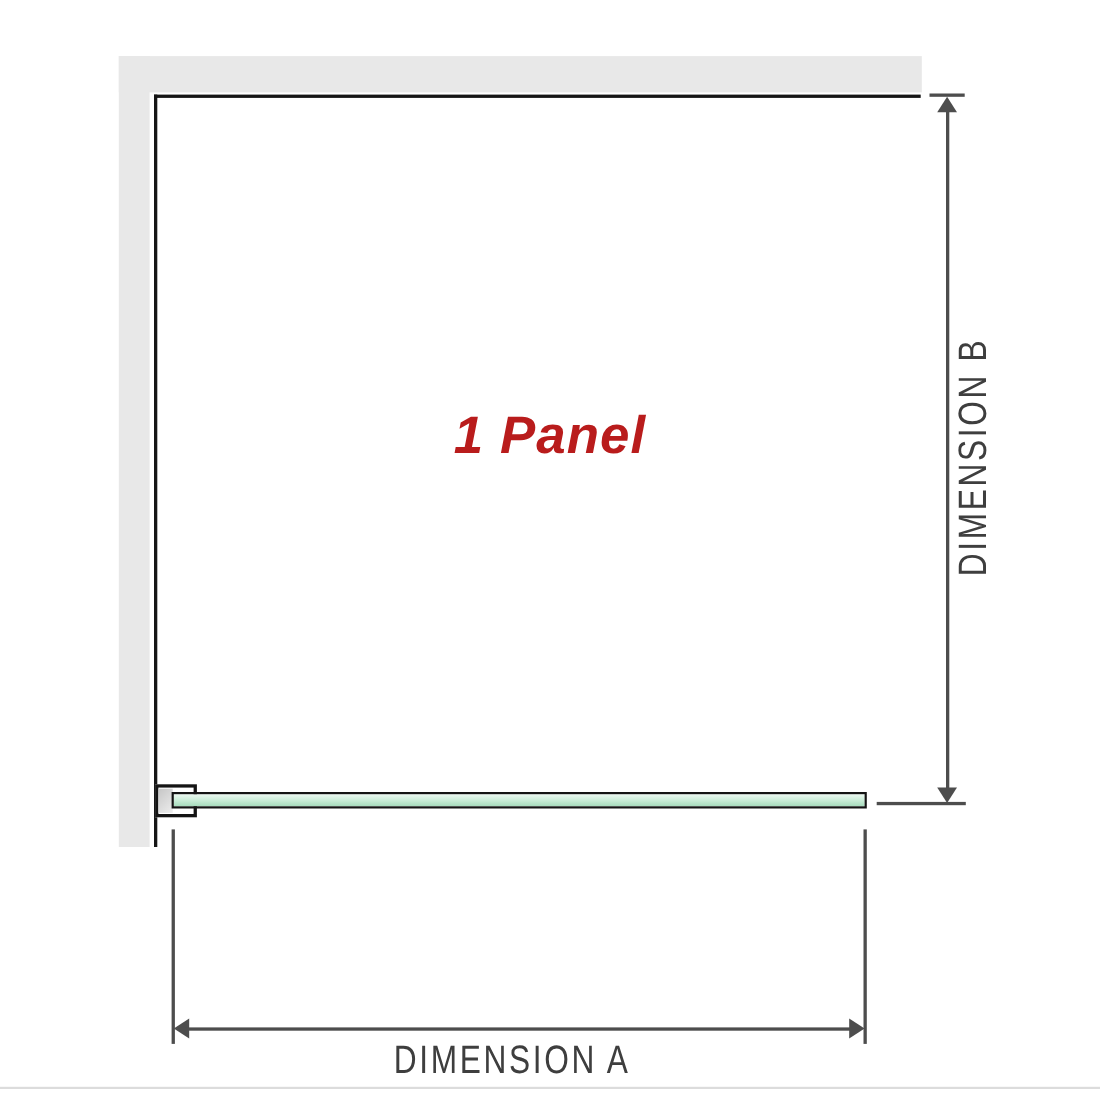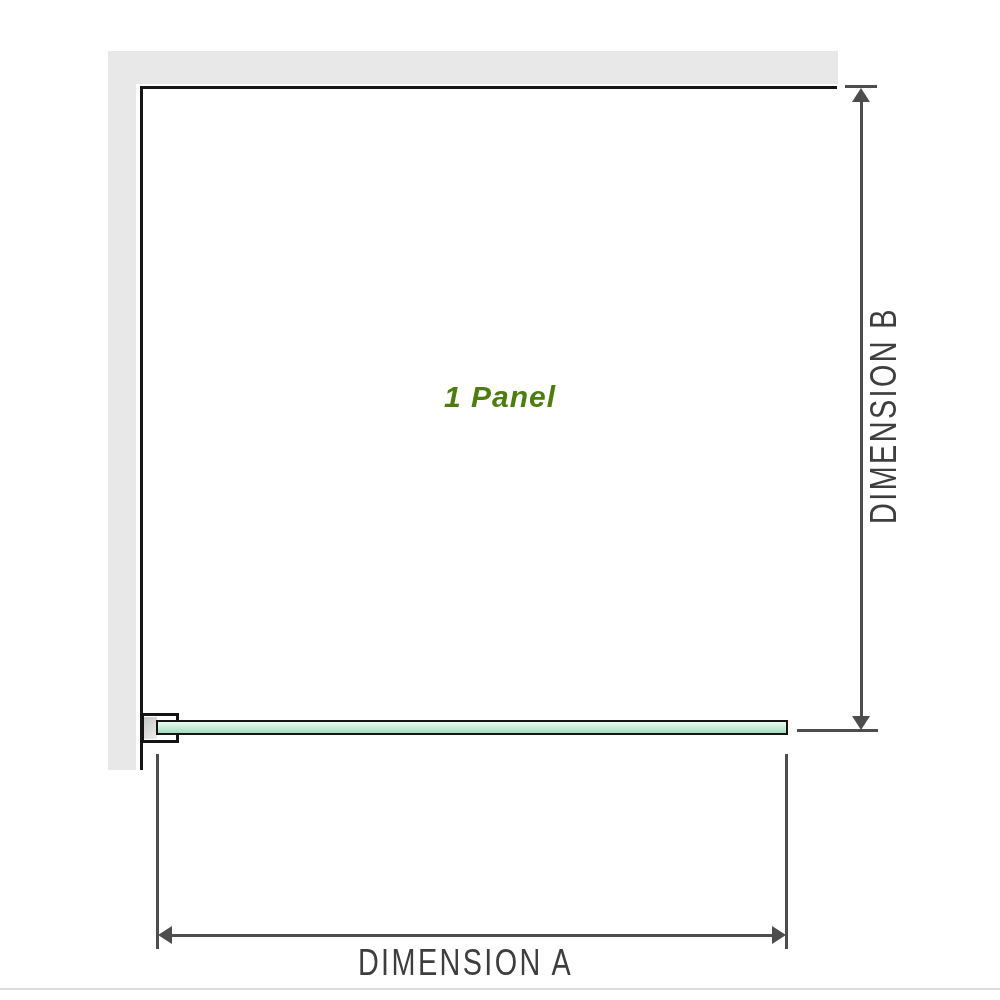--- a/index.html
+++ b/index.html
@@ -36,25 +36,25 @@
     width: 3px; height: 684px;
     background: #161616;
   }
 
   
   .panel-label {
     position: absolute; left: 300px; top: 372px;
     width: 400px; height: 50px;
     line-height: 50px;
     text-align: center;
-    font-size: 30px;
+    font-size: 48px;
     font-style: italic;
     font-weight: 700;
     letter-spacing: 1px;
-    color: #4d7c0f;
+    color: #b91c1c;
   }
 
   
   .bracket {
     position: absolute; left: 141px; top: 713px;
     width: 38px; height: 30px;
     border: 3px solid #141414;
     background: #ffffff;
   }
   .bracket-pad {

